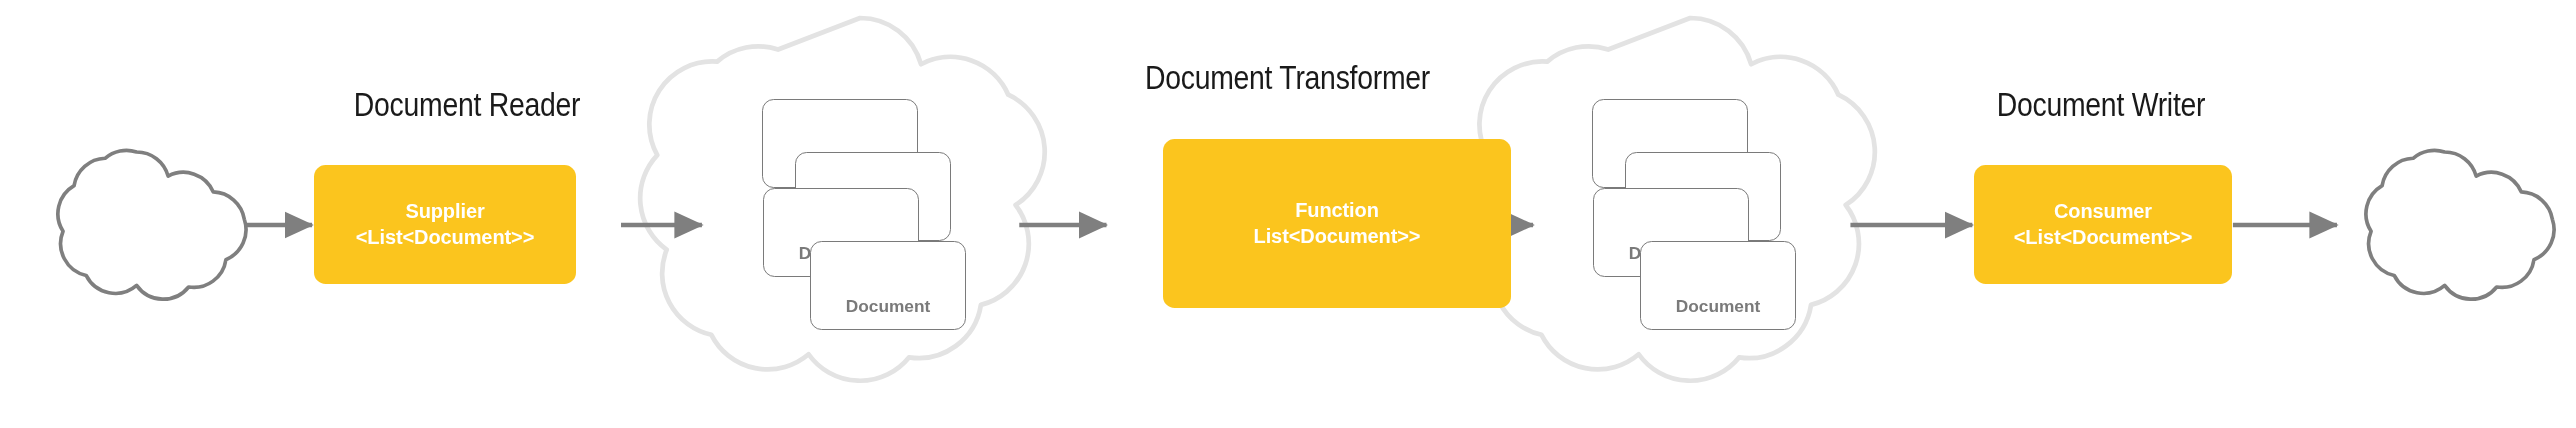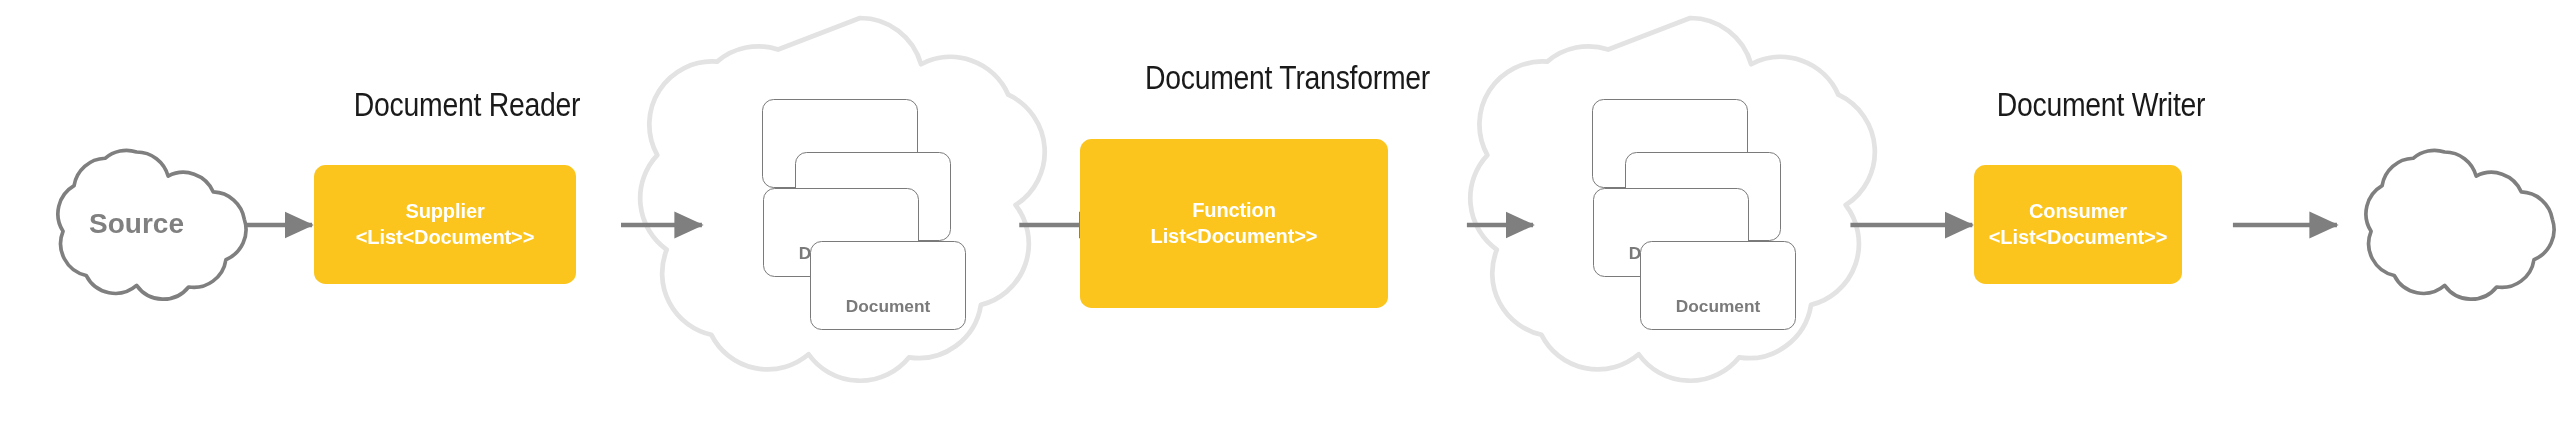--- a/index.html
+++ b/index.html
@@ -185,40 +185,39 @@
       <line x1="2792" y1="428" x2="2918" y2="428" stroke="#7f7f7f" stroke-width="9" marker-end="url(#ah)"></line>
     </g>
     <g>
       <line x1="3522" y1="428" x2="3754" y2="428" stroke="#7f7f7f" stroke-width="9" marker-end="url(#ah)"></line>
     </g>
     <g>
       <line x1="4250" y1="428" x2="4448" y2="428" stroke="#7f7f7f" stroke-width="9" marker-end="url(#ah)"></line>
     </g>
   </svg>
 
-  <div class="cloud-label" style="left:29px; top:210px; width:215px;">Source</div>
 
 
   <div class="stage-title" style="left:257px; top:88px; width:420px;">Document Reader</div>
 
   <div class="stage-title" style="left:1051px; top:61px; width:473px;">Document Transformer</div>
 
   <div class="stage-title" style="left:1891px; top:88px; width:420px;">Document Writer</div>
 
   <div class="block" style="left:314px; top:165px; width:262px; height:119px;">
     <div class="block-line">Supplier</div>
     <div class="block-line">&lt;List&lt;Document&gt;&gt;</div>
   </div>
 
-  <div class="block" style="left:1080px; top:139px; width:308px; height:169px;">
+  <div class="block" style="left:1163px; top:139px; width:348px; height:169px;">
     <div class="block-line">Function</div>
     <div class="block-line">List&lt;Document&gt;&gt;</div>
   </div>
 
-  <div class="block" style="left:1974px; top:165px; width:208px; height:119px;">
+  <div class="block" style="left:1974px; top:165px; width:258px; height:119px;">
     <div class="block-line">Consumer</div>
     <div class="block-line">&lt;List&lt;Document&gt;&gt;</div>
   </div>
 
   <div class="doc-card" style="left:762px; top:99px; width:156px; height:89px;">
     <div class="doc-label">Document</div>
   </div>
   <div class="doc-card" style="left:795px; top:152px; width:156px; height:89px;">
     <div class="doc-label">Document</div>
   </div>

